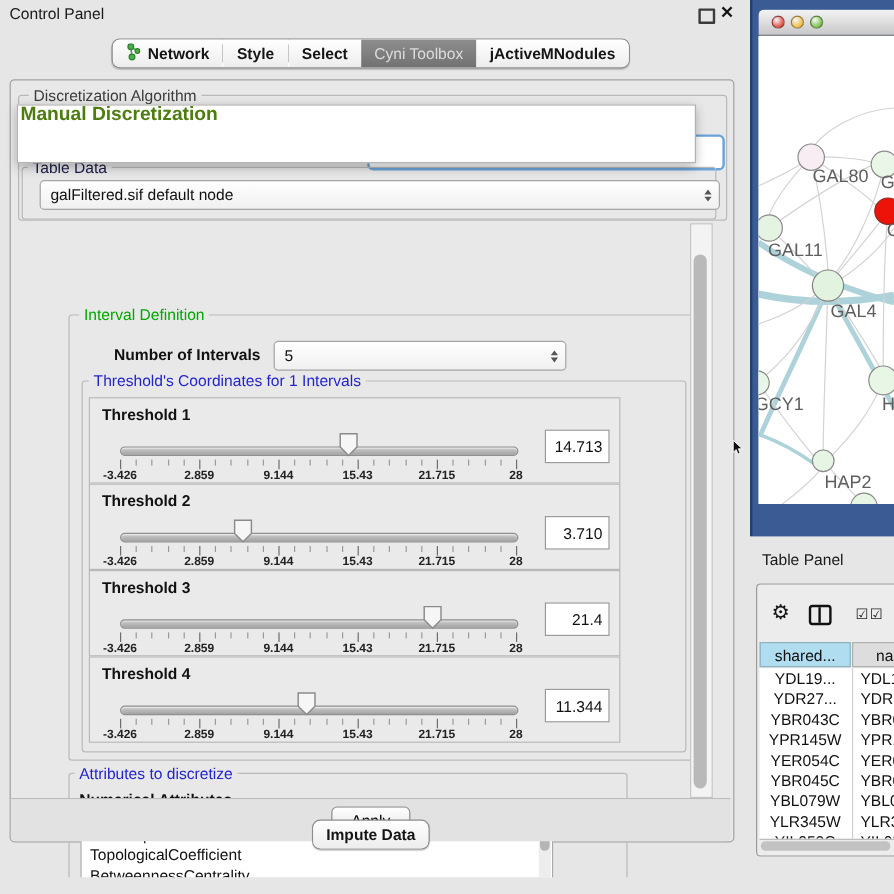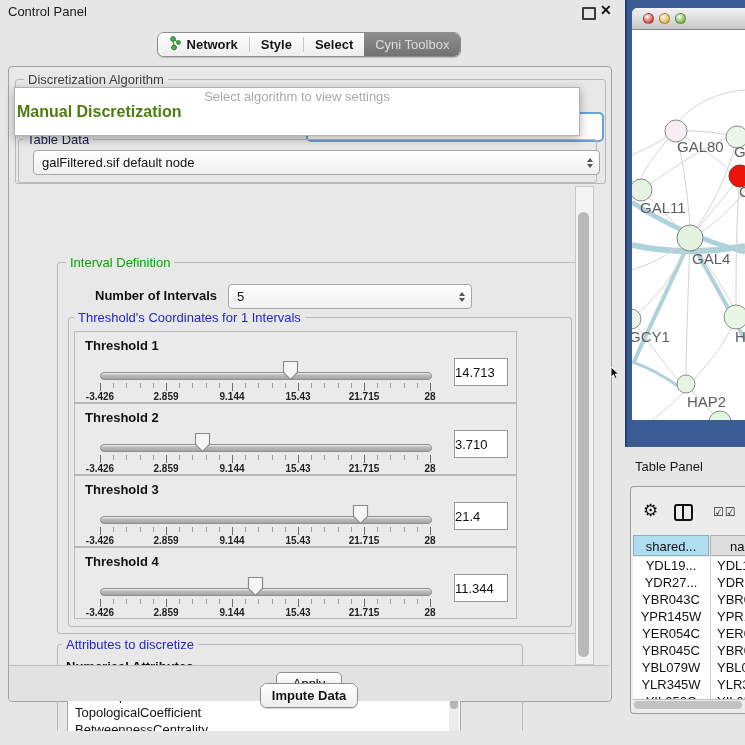--- a/index.html
+++ b/index.html
@@ -69,21 +69,21 @@
   .tbox{position:absolute;left:5px;width:441px;height:70px;border:1px solid #b9b9b9;background:#eaeaea;}
   .ttitle{position:absolute;left:10px;top:6px;font-size:13px;font-weight:700;}
   .track{position:absolute;left:25px;top:40px;width:330px;height:6px;border-radius:4px;
          background:linear-gradient(#cdcdcd,#a3a3a3);border:1px solid #8f8f8f;
          box-shadow:inset 0 1px 1px rgba(255,255,255,.6);}
   .thumb{position:absolute;top:28px;width:17px;height:21px;}
   .tick{position:absolute;top:51px;width:1px;height:8px;background:#6e6e6e;}
   .tick.minor{height:5px;background:#9a9a9a;}
   .tlabel{position:absolute;top:59px;transform:translateX(-50%);font-size:10px;font-weight:700;color:#222;}
   .valuebox{position:absolute;left:379px;top:26px;width:54px;height:28px;background:#fff;
-            border:1px solid #9a9a9a;font-size:13px;line-height:28px;text-align:left;
+            border:1px solid #9a9a9a;font-size:13px;line-height:28px;text-align:right;
             padding-right:5px;box-sizing:border-box;}
 
   .fs-attrs{left:35px;top:392px;width:464px;height:120px;}
   .fs-attrs>.legend{left:4px;color:#2424cc;}
   .attrtitle{left:8px;top:14px;font-size:13px;font-weight:700;}
   .listbox{left:9px;top:38px;width:392px;height:75px;background:#fff;border:1px solid #a8a8a8;
            overflow:hidden;}
   .attritem{font-size:13px;line-height:17px;padding-left:7px;}
   .listbox .attritem:first-child{padding-top:3px;}
   .lscroll{position:absolute;right:1px;top:1px;width:10px;height:72px;background:#ededed;}
@@ -152,20 +152,23 @@
       <div class="tabsep"></div>
       <div class="tab">
         <span>Style</span>
       </div>
       <div class="tabsep"></div>
       <div class="tab">
         <span>Select</span>
       </div>
       <div class="tab sel">
         <span>Cyni Toolbox</span>
+      </div>
+      <div class="tab">
+        <span>jActiveMNodules</span>
       </div>
     </div>
 </div>
 
 <div class="abs outerpanel">
 
   <div class="fieldset fs-algo">
     <span class="legend">Discretization Algorithm</span>
     <div class="abs algocombo"></div>
   </div>
@@ -378,21 +381,20 @@
   <div class="abs vscroll" style="left:566px;top:119px;height:477px;">
     <div class="vthumb"></div>
   </div>
 
   <div class="abs applybar" style="left:0px;top:598px;width:600px;">
     <button class="applybtn">Apply</button>
   </div>
 </div>
 
 <div class="abs popup">
-  <div class="pp-ph">Select algorithm to view settings</div>
   <div class="pp-opt bold">Manual Discretization</div>
 </div>
 
 <div class="abs tabbar bottom">
   <div class="tabgroup" id="bottomTabs">
       <div class="tab">
         <span>Impute Data</span>
       </div>
     </div>
 </div>

